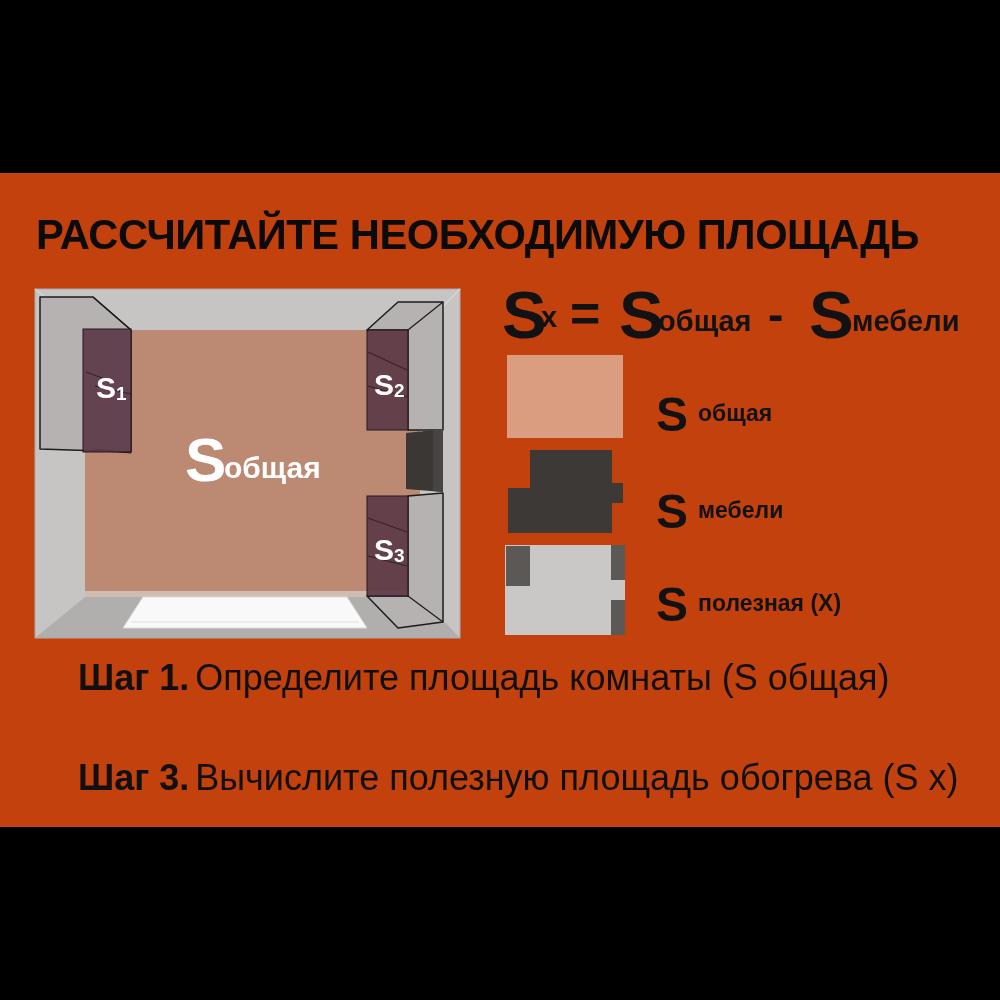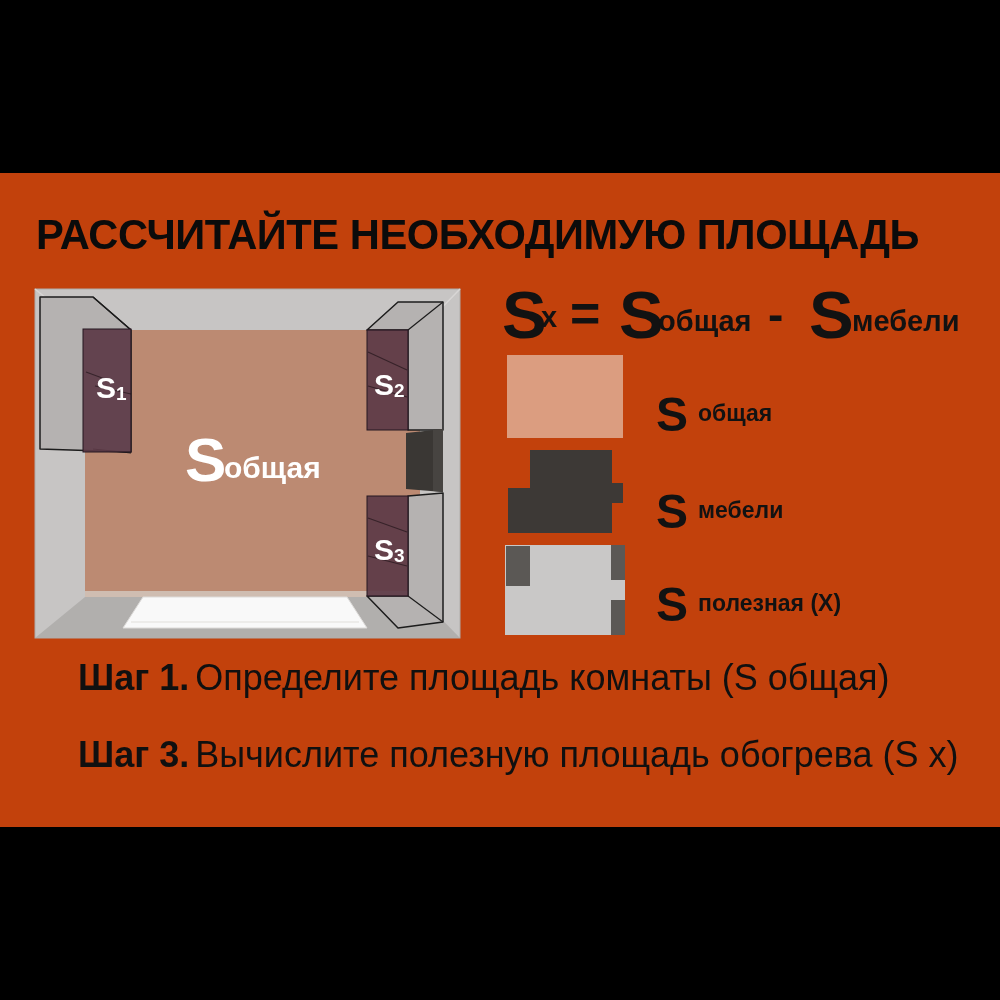--- a/index.html
+++ b/index.html
@@ -35,21 +35,21 @@
   .legend-row .big-s{font-size:48px;font-weight:bold;line-height:0.82;color:#121212;}
   .legend-row .lg-label{font-size:23px;font-weight:bold;margin-left:10px;margin-top:5px;white-space:nowrap;color:#121212;}
   .legend-row-1{top:395px;}
   .legend-row-2{top:492px;}
   .legend-row-3{top:585px;}
   
   .step{position:absolute;left:40px;font-size:36px;line-height:1.15;white-space:nowrap;color:#101010;margin-left:38px;}
   .step b{font-weight:bold;margin-right:6px;}
   .step-1{top:657px;}
   .step-2{top:705px;}
-  .step-3{top:734px;}
+  .step-3{top:757px;}
 </style>
 </head>
 <body>
 
 <div class="canvas">
 
   <div class="bar bar-top"></div>
   <div class="bar bar-bottom"></div>
 
   <div class="title">РАССЧИТАЙТЕ НЕОБХОДИМУЮ ПЛОЩАДЬ</div>

